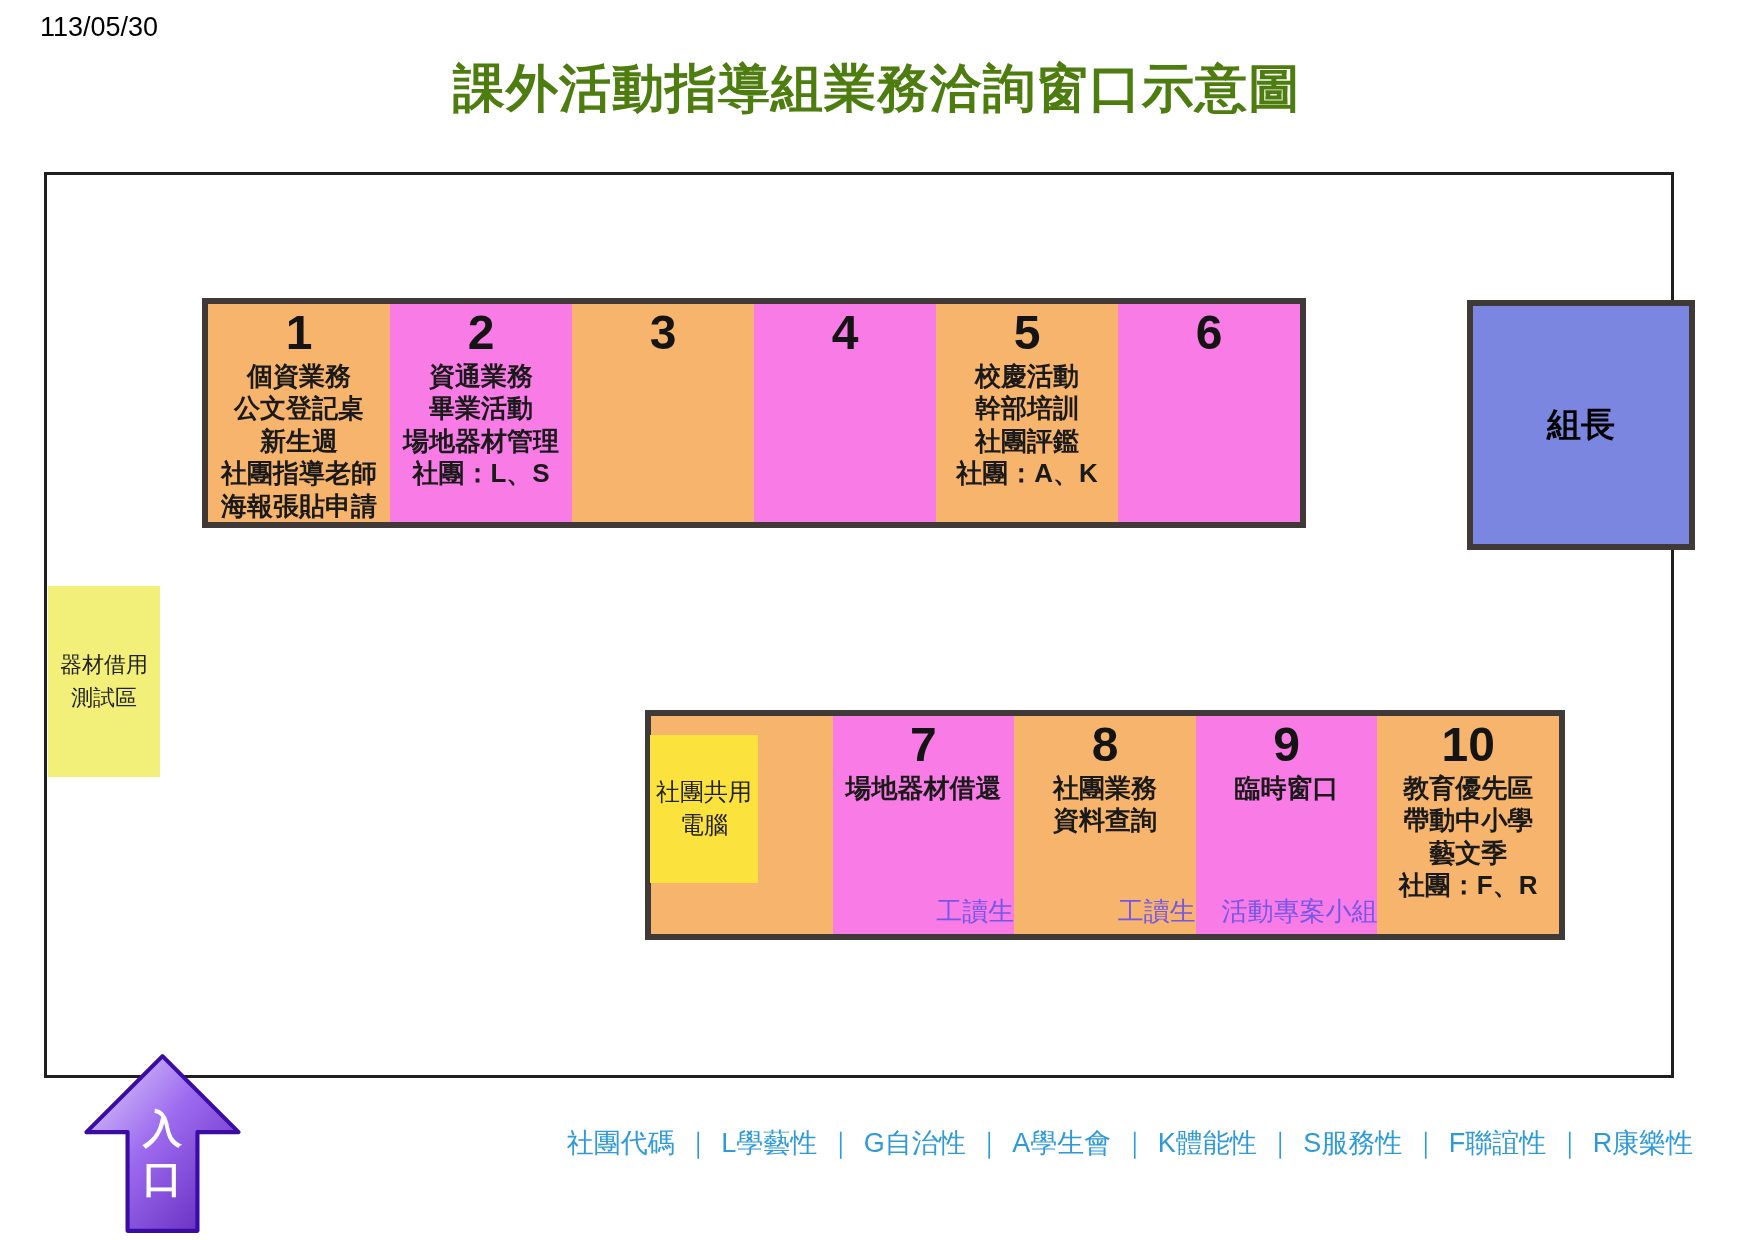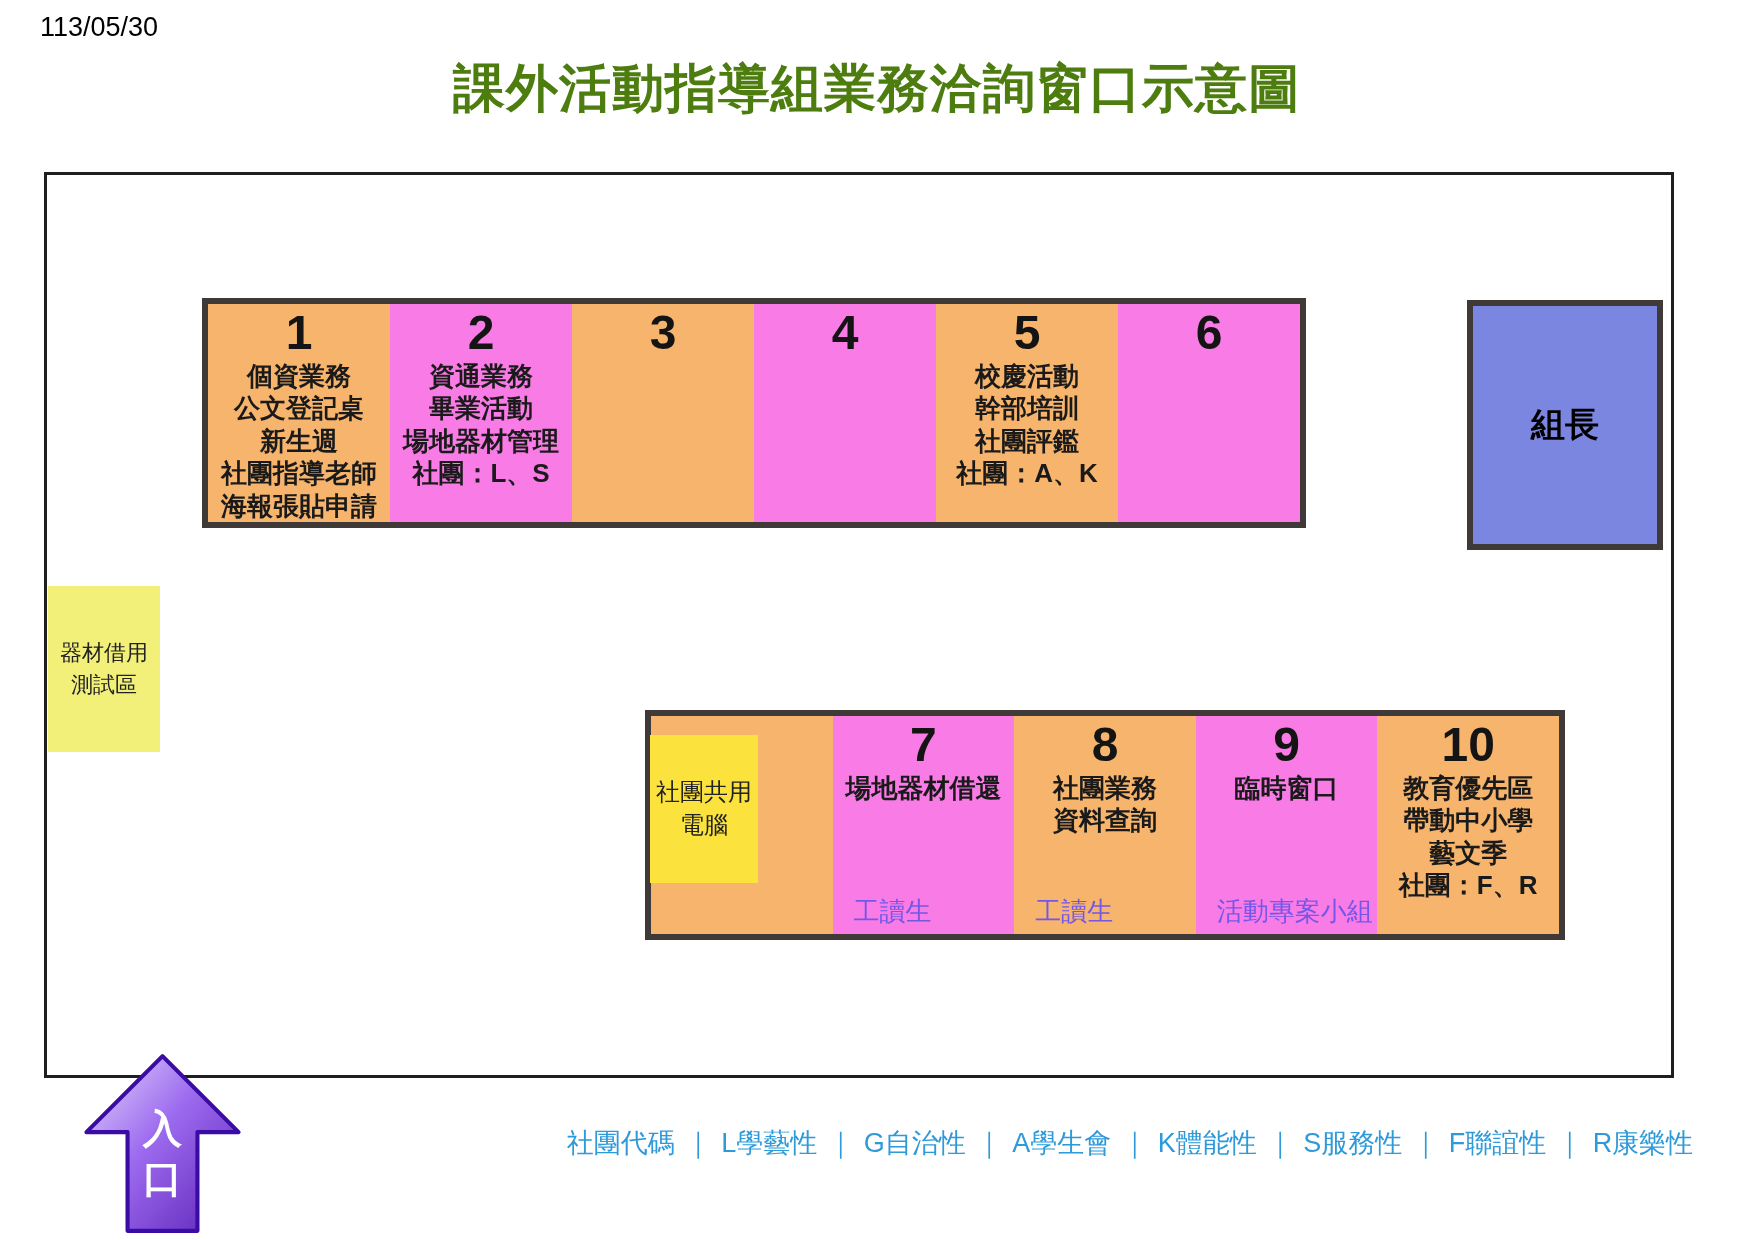--- a/index.html
+++ b/index.html
@@ -31,31 +31,31 @@
   .counter.pink{background:var(--pink);}
   .counter-number{
     font-size:48px;line-height:1.12;font-weight:bold;color:#141414;
     font-family:"Liberation Sans","DejaVu Sans",sans-serif;
   }
   .counter-lines{display:flex;flex-direction:column;align-items:center;}
   .counter-line{
     font-size:26px;line-height:1.25;font-weight:bold;color:#1a1a1a;white-space:nowrap;
   }
   .staff-label{
-    position:absolute;bottom:5px;left:0;right:0;text-align:left;
+    position:absolute;bottom:5px;left:0;right:0;text-align:right;
     font-size:26px;color:var(--staff-purple);white-space:nowrap;padding-left:21px;
   }
   .chief{
-    position:absolute;left:1467px;top:300px;width:196px;height:250px;
+    position:absolute;left:1467px;top:300px;width:228px;height:250px;
     background:var(--chief-blue);border:6px solid #3f3a37;box-sizing:border-box;
     display:flex;align-items:center;justify-content:center;
   }
   .chief span{font-size:34px;font-weight:bold;color:#000;}
   .test-area{
-    position:absolute;left:48px;top:586px;width:112px;height:166px;
+    position:absolute;left:48px;top:586px;width:112px;height:191px;
     background:var(--yellow-pale);display:flex;flex-direction:column;
     align-items:center;justify-content:center;gap:6px;
   }
   .test-area .box-line{font-size:22px;color:#222;line-height:1.2;white-space:nowrap;}
   .computer-box{
     position:absolute;left:-1px;top:19px;width:108px;height:148px;
     background:var(--yellow-bright);display:flex;flex-direction:column;
     align-items:center;justify-content:center;gap:4px;
   }
   .computer-box .box-line{font-size:24px;color:#222;line-height:1.2;white-space:nowrap;}

